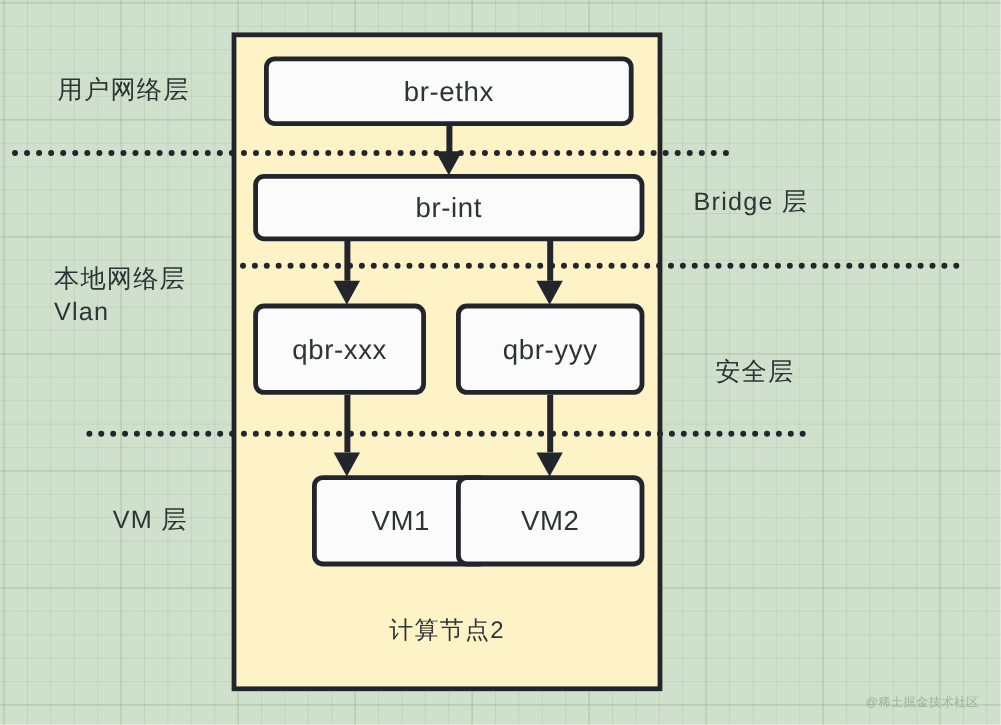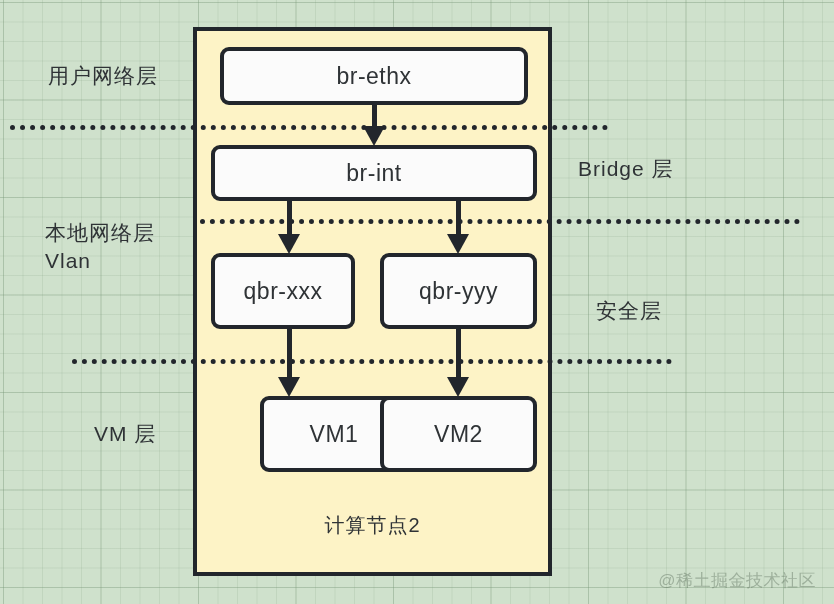--- a/index.html
+++ b/index.html
@@ -134,21 +134,21 @@
   #lbl-local    { left: 45px;  top: 219px; }
   #lbl-vm       { left: 94px;  top: 420px; }
   #lbl-bridge   { left: 578px; top: 155px; }
   #lbl-security { left: 596px; top: 297px; }
 
   
   .watermark {
     position: absolute;
     right: 18px;
     bottom: 12px;
-    font-size: 17px;
+    font-size: 10px;
     color: rgba(90,110,90,0.42);
     letter-spacing: 0.5px;
   }
 </style>
 </head>
 <body>
 
 <div id="canvas">
 
   <div class="node-panel"></div>

